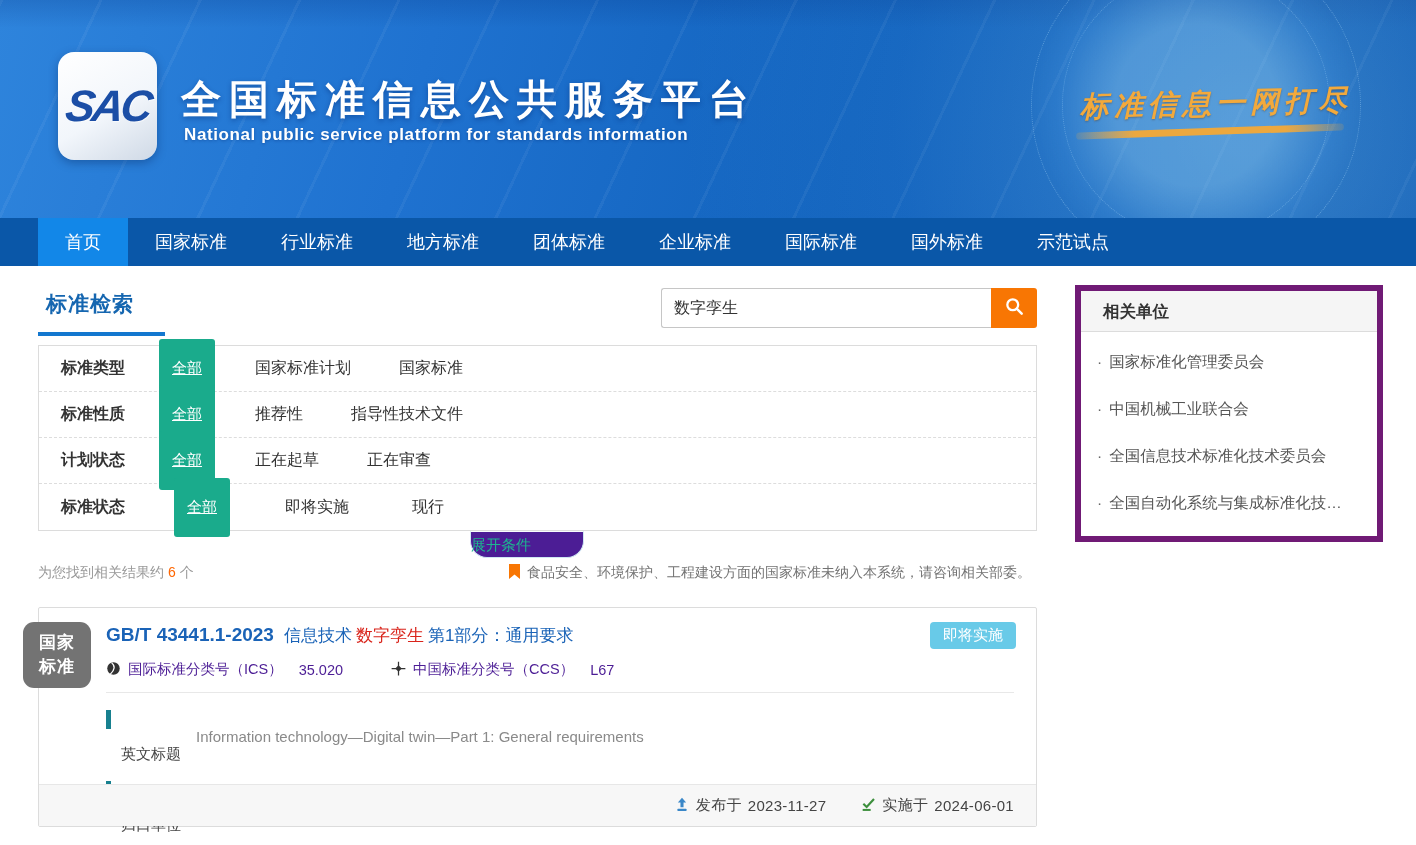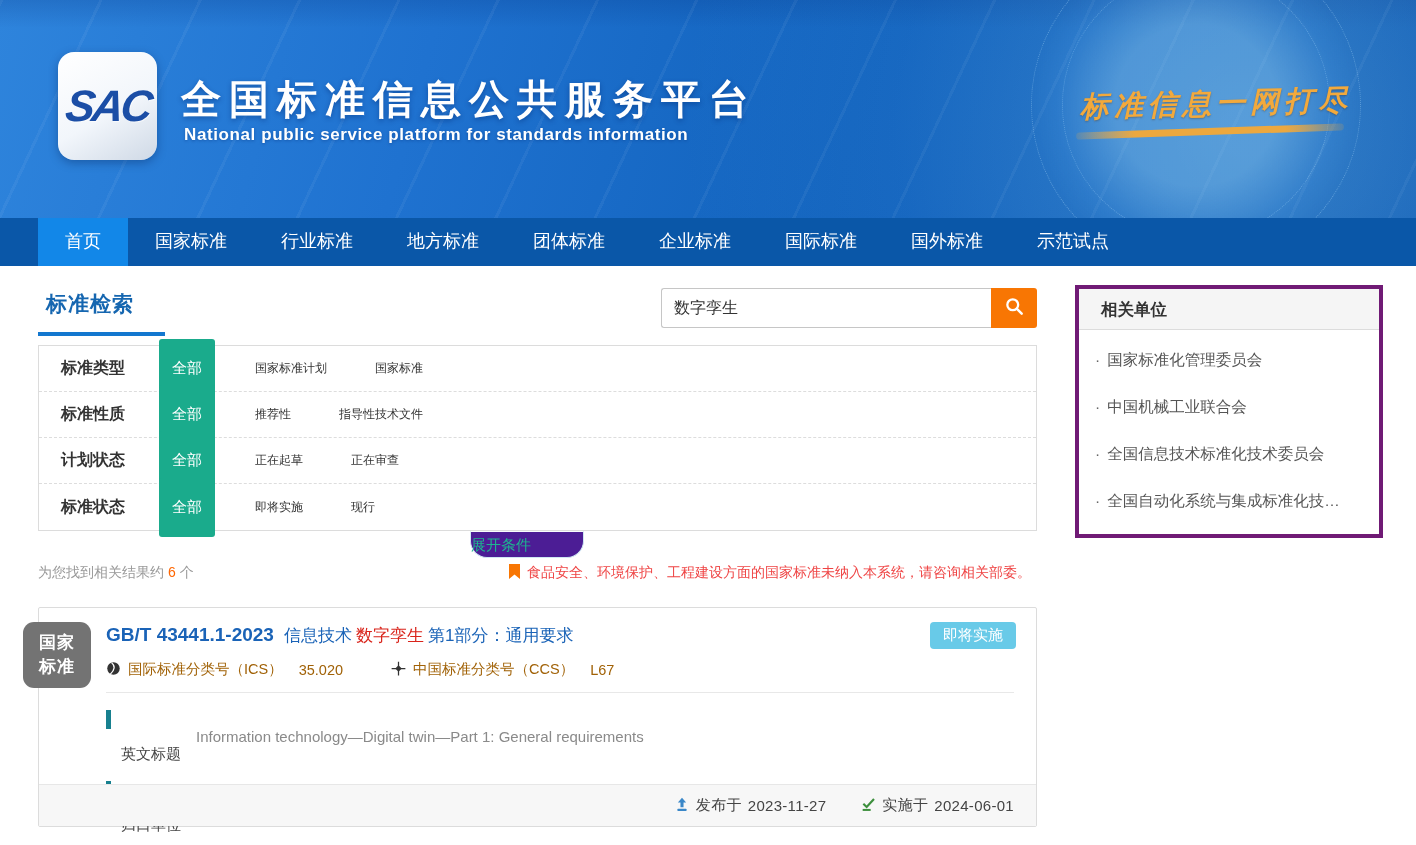--- a/index.html
+++ b/index.html
@@ -32,90 +32,90 @@
 
   .slogan { position:absolute; right:64px; top:84px; color:#f2a93c; font-size:29px; font-weight:bold;
     font-style:italic; letter-spacing:5px; white-space:nowrap; transform:rotate(-1.5deg);
     text-shadow:0 1px 2px rgba(80,40,0,.35); }
   .slogan-swoosh { position:absolute; right:72px; top:128px; width:268px; height:7px; border-radius:4px;
     transform:rotate(-2deg);
     background:linear-gradient(90deg, rgba(236,168,63,.15) 0%, #eca83f 22%, #eca83f 78%, rgba(236,168,63,.15) 100%); }
 
   
   .nav { position:absolute; top:218px; left:0; width:1416px; height:48px; background:#0a57a8; }
-  .nav ul { list-style:none; display:flex; margin-left:38px; height:48px;font-family:Liberation Mono, monospace; }
+  .nav ul { list-style:none; display:flex; margin-left:38px; height:48px; }
   .nav-item { padding:0 27px; line-height:48px; color:#fff; font-size:18px; cursor:pointer; white-space:nowrap; }
   .nav-item.active { background:#1287e8; }
 
   
   .main { position:absolute; top:266px; left:0; width:1416px; height:579px; background:#fff; }
   .left-col { position:absolute; left:38px; top:0; width:999px; height:579px; }
 
   .search-header { position:relative; height:79px; }
   .section-title { position:absolute; left:8px; top:24px; color:#1566b0; font-size:21px; font-weight:bold; letter-spacing:1px; }
   .title-underline { position:absolute; left:0; top:66px; width:127px; height:4px; background:#1377cf; }
 
   .search-group { position:absolute; right:0; top:22px; display:flex; }
   .search-input { width:330px; height:40px; border:1px solid #c6c6c6; border-right:none; border-radius:3px 0 0 3px;
     padding:0 12px; font-size:16px; color:#333; outline:none; font-family:inherit; }
   .search-btn { width:46px; height:40px; background:#f87603; border:none; border-radius:0 3px 3px 0;
     display:flex; align-items:center; justify-content:center; cursor:pointer; }
 
   .filter-box { position:absolute; left:0; top:79px; width:999px; border:1px solid #dcdcdc; background:#fff; }
   .filter-row { height:46px; display:flex; align-items:center; padding-left:22px; border-bottom:1px dashed #ddd; }
-  .filter-row:last-child { border-bottom:none; }
+  .filter-row:last-child { border-bottom:none;gap:15px; }
   .filter-label { width:98px; font-weight:bold; color:#333; font-size:16px; }
   .filter-all { background:#1aab8c; color:#fff; font-size:15px; padding:20px 13px; border-radius:3px;
-    margin-right:40px; cursor:pointer; }
-  .filter-opt { color:#333; font-size:12px; margin-right:48px; cursor:pointer; }
+    margin-right:40px; cursor:pointer;text-decoration:underline; }
+  .filter-opt { color:#333; font-size:16px; margin-right:48px; cursor:pointer; }
 
   .expand-pill { position:absolute; left:432px; top:265px; width:114px; height:27px; background:#4c1d95;
     border:1px solid #cfe7f2; border-top:1px solid #f9fdfe; border-radius:0 0 17px 17px; text-align:left;
     line-height:25px; color:#1db58f; font-size:15px; cursor:pointer; z-index:2; }
 
   .results-row { position:absolute; left:0; top:294px; width:999px; height:26px; font-size:14px; }
   .result-count { position:absolute; left:0; top:4px; color:#999; }
   .result-count .num { color:#f60; padding:0 4px; }
-  .notice { position:absolute; left:447px; top:4px; color:#ef4444; white-space:nowrap;padding-left:24px; }
+  .notice { position:absolute; left:447px; top:4px; color:#737373; white-space:nowrap;padding-left:24px; }
   .bookmark-icon { display:inline-block; width:11px; height:15px; background:#f87603; margin-right:7px;
     vertical-align:-2px; clip-path:polygon(0 0,100% 0,100% 100%,50% 70%,0 100%); }
 
   
   .card { position:absolute; left:0; top:341px; width:999px; height:220px; border:1px solid #dcdcdc;
     border-radius:2px; background:#fff; }
   .type-badge { position:absolute; left:-16px; top:14px; width:68px; height:66px; background:#737373;
     border-radius:11px; color:#fff; font-size:17px; font-weight:bold; display:flex; flex-direction:column;
     align-items:center; justify-content:center; line-height:24px; letter-spacing:1px; z-index:3; }
   .card-body { padding:0 22px 0 67px; position:relative; }
   .card-title-row { padding-top:16px; white-space:nowrap; }
   .std-code { color:#1a63b7; font-size:19px; font-weight:bold; margin-right:10px; cursor:pointer; }
   .std-title { color:#1a63b7; font-size:17px; cursor:pointer; }
   .std-highlight { color:#d9241b; font-size:17px; margin:0 4px; }
   .status-badge { position:absolute; right:20px; top:14px; background:#68cae8; color:#fff; font-size:15px;
     padding:4px 13px; border-radius:4px; }
-  .meta-row { margin-top:13px; display:flex; align-items:center; color:#a16207; font-size:14.5px; }
+  .meta-row { margin-top:13px; display:flex; align-items:center; color:#4c1d95; font-size:14.5px; }
   .meta-item { display:flex; align-items:center; margin-right:48px; }
   .meta-item svg { margin-right:7px; }
   .meta-value { margin-left:16px; }
   .card-divider { margin-top:13px; height:1px; background:#e8e8e8; }
   .info-rows { margin-top:4px; }
   .info-row { margin-top:16px; display:flex; align-items:center; position:relative; padding-left:15px;
     font-size:15px; white-space:nowrap; }
   .info-row::before { content:""; position:absolute; left:0; top:1px; width:5px; height:19px; background:#17808f; }
   .info-label { color:#444; margin-right:15px;margin-top:36px; }
   .info-value { color:#8a8a8a; }
   .card-footer { position:absolute; left:0; bottom:0; width:100%; height:42px; background:#f7f7f7;
     border-top:1px solid #e7e7e7; display:flex; justify-content:flex-end; align-items:center;
     padding-right:22px; font-size:15px; color:#444; }
   .date-item { display:flex; align-items:center; margin-left:34px; }
   .date-item svg { margin-right:6px; }
   .date-text { letter-spacing:.3px; }
 
   
-  .sidebar { position:absolute; left:1075px; top:19px; width:308px; border:4px solid #701a75; background:#fff; }
+  .sidebar { position:absolute; left:1075px; top:19px; width:308px; border:6px solid #701a75; background:#fff; }
   .sidebar-header { height:41px; background:#f5f5f5; border-bottom:1px solid #dcdcdc; line-height:41px;
     padding-left:22px; font-weight:bold; font-size:16.5px; color:#333; }
   .sidebar-list { padding:6px 18px 10px 16px; }
   .sidebar-item { height:47px; line-height:47px; color:#555; font-size:15.5px; white-space:nowrap;
     overflow:hidden; text-overflow:ellipsis; cursor:pointer; }
   .sidebar-item::before { content:"·"; margin-right:7px; color:#666; }
 </style>
 </head>
 <body>
 

